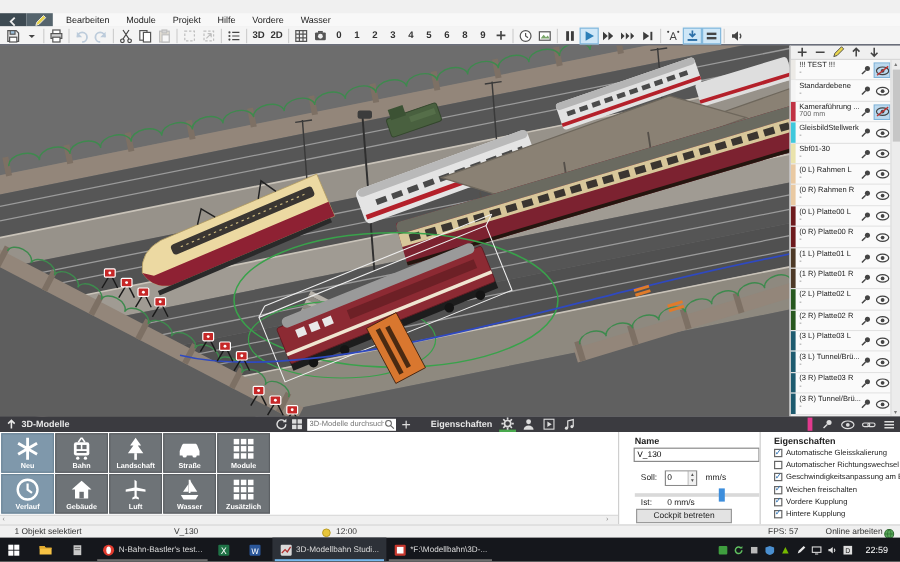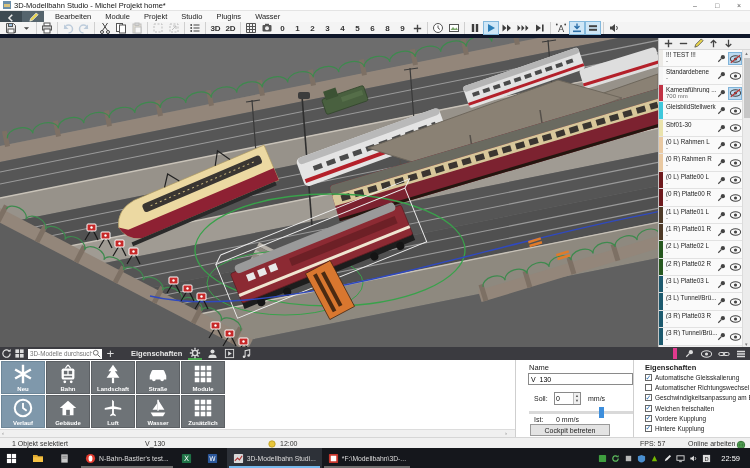--- a/index.html
+++ b/index.html
@@ -17,21 +17,21 @@
   #titlebar .ttl{font-size:7.5px;color:#111;}
   #wincontrols{margin-left:auto;display:flex;}
   #wincontrols button{width:22px;height:10px;border:0;background:transparent;font-size:7px;
             color:#555;line-height:9px;padding:0;}
   
   #menubar{left:0;top:11px;width:750px;height:11px;background:#f8f8f8;display:flex;align-items:stretch;}
   .navbtn{width:22px;border:0;padding:0;color:#eee;background:#3d4a52;}
   .navbtn.edit{background:#55646d;margin-right:4px;}
   .menuitem{border:0;background:transparent;font-size:7.5px;padding:0 7px;color:#222;}
   
-  #toolbar{left:0;top:22px;width:750px;height:16px;background:#f4f4f4;border-bottom:4px solid #0f172a;
+  #toolbar{left:0;top:22px;width:750px;height:16px;background:#f4f4f4;border-bottom:1px solid #0f172a;
            display:flex;align-items:center;padding-left:3px;color:#444;}
   .tbtn{height:14px;min-width:15px;border:1px solid transparent;background:transparent;padding:0 1px;
         display:inline-flex;align-items:center;justify-content:center;color:#444;}
   .tbtn .ttxt{font-size:8px;font-weight:bold;color:#333;}
   .tbtn.disabled{opacity:.33;}
   .tbtn.active{background:#cfe7f7;border:1px solid #84b9dd;}
   .tsep{width:1px;height:12px;background:#cfcfcf;margin:0 2px;}
   
   #viewport{left:0;top:38px;width:658px;height:309px;background:#767676;}
   
@@ -78,21 +78,21 @@
   .tile .ticon{margin-top:-8px;}
   .tile .tlabel{position:absolute;bottom:1px;left:0;right:0;text-align:center;color:#fff;
         font-size:6px;font-weight:bold;}
   #hscroll{position:absolute;left:0;top:69px;width:515px;height:8px;background:#f0f0f0;border-top:1px solid #dcdcdc;
         color:#888;font-size:6px;}
   #hscroll .larr{position:absolute;left:2px;top:0;}
   #hscroll .rarr{position:absolute;right:8px;top:0;}
   
   #props{left:515px;top:360px;width:118px;height:77px;background:#fff;border-left:1px solid #cfcfcf;}
   #props .lab{position:absolute;font-size:7px;color:#222;}
-  #props .bold{font-weight:normal;font-size:7.5px;}
+  #props .bold{font-weight:bold;font-size:7.5px;}
   #nameinput{position:absolute;left:12px;top:13px;width:105px;height:12px;border:1px solid #8a8a8a;
         font-size:7px;padding:0 2px;font-family:"Liberation Sans",sans-serif;}
   #sollbox{position:absolute;left:38px;top:32px;width:27px;height:13px;border:1px solid #8a8a8a;
         display:flex;background:#fff;}
   #sollbox input{width:18px;border:0;outline:0;font-size:7px;padding:0 1px;font-family:"Liberation Sans",sans-serif;}
   #spinner{width:8px;border-left:1px solid #bbb;display:flex;flex-direction:column;}
   #spinner button{flex:1;border:0;background:#f0f0f0;font-size:4px;line-height:4px;padding:0;color:#555;}
   #slider{position:absolute;left:13px;top:51px;width:104px;height:3px;background:#d9d9d9;}
   #sliderhandle{position:absolute;left:70px;top:-4px;width:5px;height:11px;background:#3d8edc;}
   #cockpitbtn{position:absolute;left:14px;top:64px;width:80px;height:12px;background:#e3e3e3;
@@ -117,54 +117,39 @@
   .tapp.active{background:#2d3138;}
   .tapp.active::after{background:#76b9ed;}
   #tray{margin-left:auto;display:flex;align-items:center;gap:4px;padding-right:4px;}
   #trayclock{font-size:7.5px;color:#fff;padding:0 6px;}
 </style>
 </head>
 <body>
 
 <div id="app">
 
-  <div id="titlebar" class="abs">
-    <span class="appico ic">
-      <svg viewBox="0 0 8 8" width="8" height="8">
-          <rect width="8" height="8" fill="#6a8ea9"></rect>
-          <rect x="1" y="3" width="6" height="3" fill="#d9c27a"></rect>
-        </svg>
-    </span>
-    <span class="ttl">3D-Modellbahn Studio - Michel Projekt home*</span>
-    <div id="wincontrols">
-
-    <button><span>–</span></button>
-        <button><span>□</span></button>
-        <button><span>×</span></button>
-      </div>
-  </div>
 
   <div id="menubar" class="abs">
     <button class="navbtn"><span class="ic">
           <svg width="10" height="10" viewBox="0 0 12 12">
             <path d="M7.5 2L3.5 6l4 4" fill="none" stroke="currentColor" stroke-width="1.8"></path>
           </svg>
         </span></button>
     <button class="navbtn edit"><span class="ic">
           <svg width="11" height="11" viewBox="0 0 12 12">
             <path d="M2 10l1-3 6-6 2 2-6 6z" fill="#e8d44c" stroke="currentColor" stroke-width=".8"></path>
           </svg>
         </span></button>
     <div style="display:flex">
 
     <button class="menuitem"><span>Bearbeiten</span></button>
         <button class="menuitem"><span>Module</span></button>
         <button class="menuitem"><span>Projekt</span></button>
-        <button class="menuitem"><span>Studio</span></button>
-        <button class="menuitem"><span>Plugins</span></button>
+        <button class="menuitem"><span>Hilfe</span></button>
+        <button class="menuitem"><span>Vordere</span></button>
         <button class="menuitem"><span>Wasser</span></button>
       </div>
   </div>
 
   <div id="toolbar" class="abs">
       <button class="tbtn">
         <span class="ic">
           <svg width="12" height="12" viewBox="0 0 12 12">
             <path d="M1.5 1.5h7l2 2v7h-9z" fill="#e8e8e8" stroke="#555"></path>
             <rect x="3.5" y="1.5" width="4" height="3" fill="#9ec1dd" stroke="#555"></rect>
@@ -1028,20 +1013,28 @@
                 <circle cx="7" cy="5" r="1.7" fill="currentColor"></circle>
               </svg>
             </span>
           </button>
         </div>
       </div>
     <div id="lscroll">▴<div id="lthumb"></div><div style="position:absolute;bottom:0;left:2px;">▾</div></div>
   </div>
 
   <div id="strip" class="abs">
+    <div class="hdr">
+      <span class="ic">
+          <svg width="11" height="11" viewBox="0 0 12 12">
+            <path d="M6 10V3M3 5.5L6 2.5l3 3" fill="none" stroke="currentColor" stroke-width="1.4"></path>
+          </svg>
+        </span>
+      <span>3D-Modelle</span>
+    </div>
     <div style="display:flex">
 
     <button class="sbtn">
           <span class="ic">
             <svg width="11" height="11" viewBox="0 0 12 12">
               <path d="M10 6a4 4 0 1 1-1.2-2.8" fill="none" stroke="currentColor" stroke-width="1.3"></path>
               <path d="M10.5 1v3.2H7.3z" fill="currentColor"></path>
             </svg>
           </span>
         </button>

